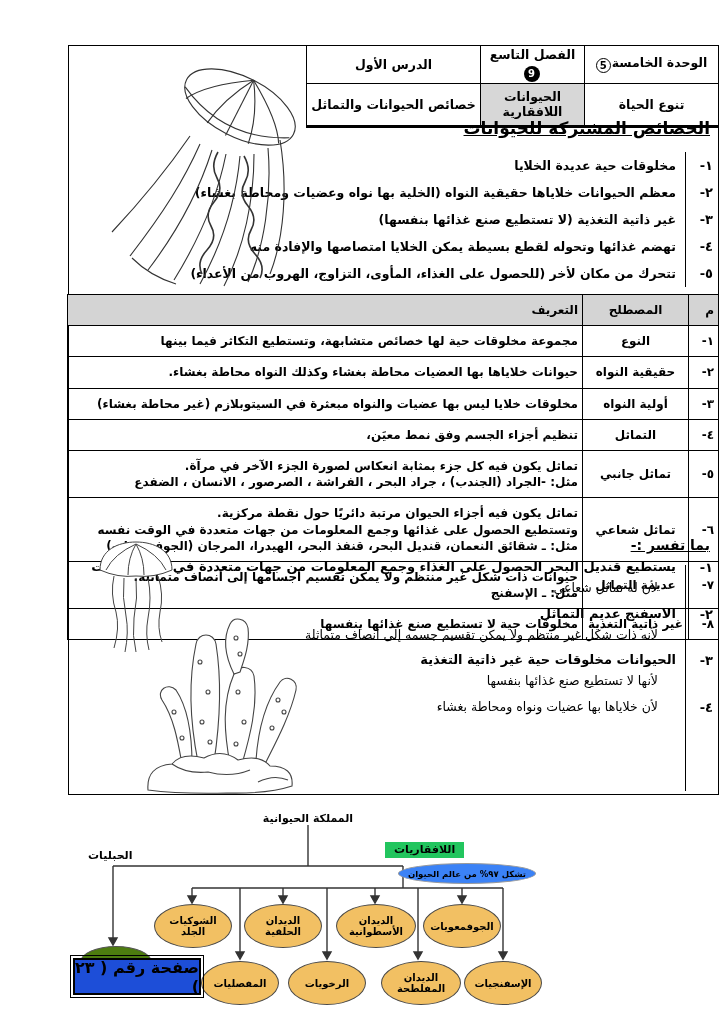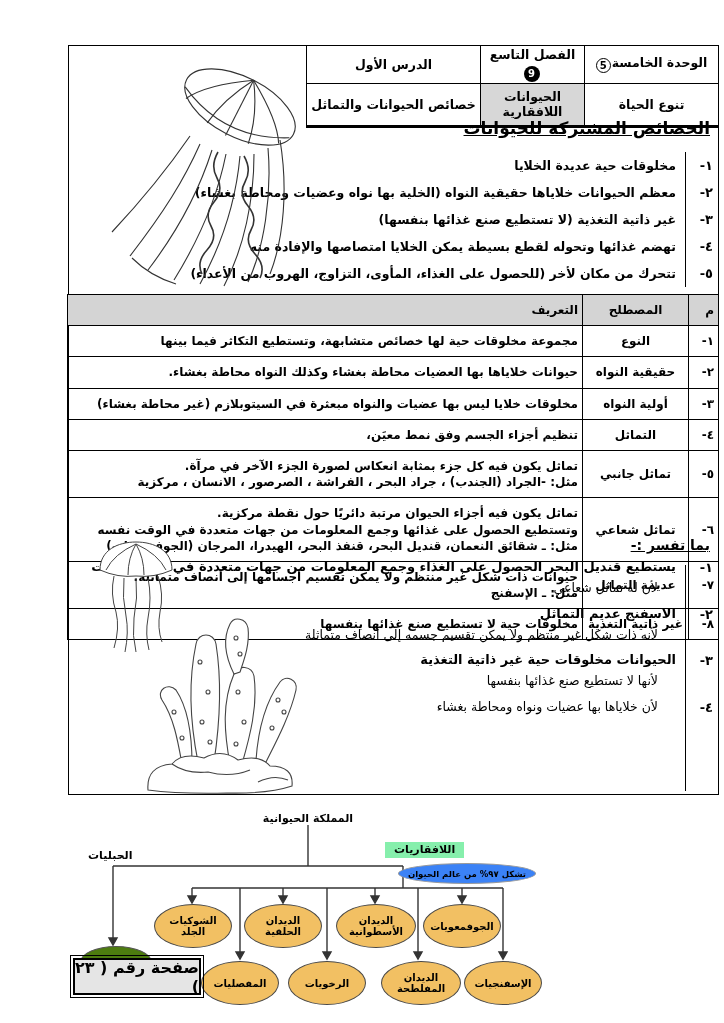--- a/index.html
+++ b/index.html
@@ -52,27 +52,27 @@
   
   .illus { position:absolute; }
   .illus svg { display:block; }
 
   
   .diagram { position:absolute; left:0; top:795px; width:724px; height:228px;margin-top:16px; }
   .diagram svg.lines { position:absolute; left:0; top:0; }
   .dg-label { position:absolute; font-size:11px; font-weight:700; white-space:nowrap; }
   .dg-root { left:248px; top:1px; width:120px; text-align:center; }
   .dg-chordates { left:88px; top:38px; }
-  .dg-inverts { left:385px; top:31px; background:#86efac; padding:1px 9px 2px; }
+  .dg-inverts { left:385px; top:31px; background:#22c55e; padding:1px 9px 2px; }
   .dg-note { position:absolute; left:398px; top:52px; width:138px; height:21px; border:1px solid #999; border-radius:50%; background:#3b82f6; display:flex; align-items:center; justify-content:center; font-size:8.5px; font-weight:700; }
   .node { position:absolute; width:78px; height:44px; background:#F2C063; border:1.6px solid #4a4a4a; border-radius:50%; display:flex; align-items:center; justify-content:center; font-size:10px; font-weight:700; text-align:center; line-height:1.1; padding:2px; }
   .node-white { position:absolute; width:72px; height:32px; background:#4d7c0f; border:1.3px solid #555; border-radius:50%; display:flex; align-items:center; justify-content:center; font-size:10px; font-weight:700; }
 
   
-  .page-box { position:absolute; left:73px; top:958px; width:128px; height:37px; border:2.2px solid #000; outline:1.6px solid #000; outline-offset:2.5px; display:flex; align-items:center; justify-content:center; font-size:16px; font-weight:700; background:#e5e5e5; }
+  .page-box { position:absolute; left:73px; top:958px; width:128px; height:37px; border:2.2px solid #000; outline:1.6px solid #000; outline-offset:2.5px; display:flex; align-items:center; justify-content:center; font-size:16px; font-weight:700; background:#1d4ed8; }
 </style>
 </head>
 <body>
 
 <div class="page">
 
   <div class="main-box">
 
     <table class="hdr-table">
       <tbody>
@@ -152,21 +152,21 @@
         <td class="col-term">التماثل</td>
         <td class="col-def">
               <div>تنظيم أجزاء الجسم وفق نمط معيَن،</div>
             </td>
       </tr>
       <tr>
         <td class="col-num">٥-</td>
         <td class="col-term">تماثل جانبي</td>
         <td class="col-def">
           <div>تماثل يكون فيه كل جزء بمثابة انعكاس لصورة الجزء الآخر في مرآة.</div>
-          <div>مثل: -الجراد (الجندب) ، جراد البحر ، الفراشة ، الصرصور ، الانسان ، مركزية</div>
+          <div>مثل: -الجراد (الجندب) ، جراد البحر ، الفراشة ، الصرصور ، الانسان ، الضفدع</div>
         </td>
       </tr>
       <tr>
         <td class="col-num">٦-</td>
         <td class="col-term">تماثل شعاعي</td>
         <td class="col-def">
           <div>تماثل يكون فيه أجزاء الحيوان مرتبة دائريًا حول نقطة مركزية.</div>
           <div>وتستطيع الحصول على غذائها وجمع المعلومات من جهات متعددة في الوقت نفسه</div>
           <div>مثل: ـ شقائق النعمان، قنديل البحر، قنفذ البحر، الهيدرا، المرجان (الجوفمعويات)</div>
         </td>

